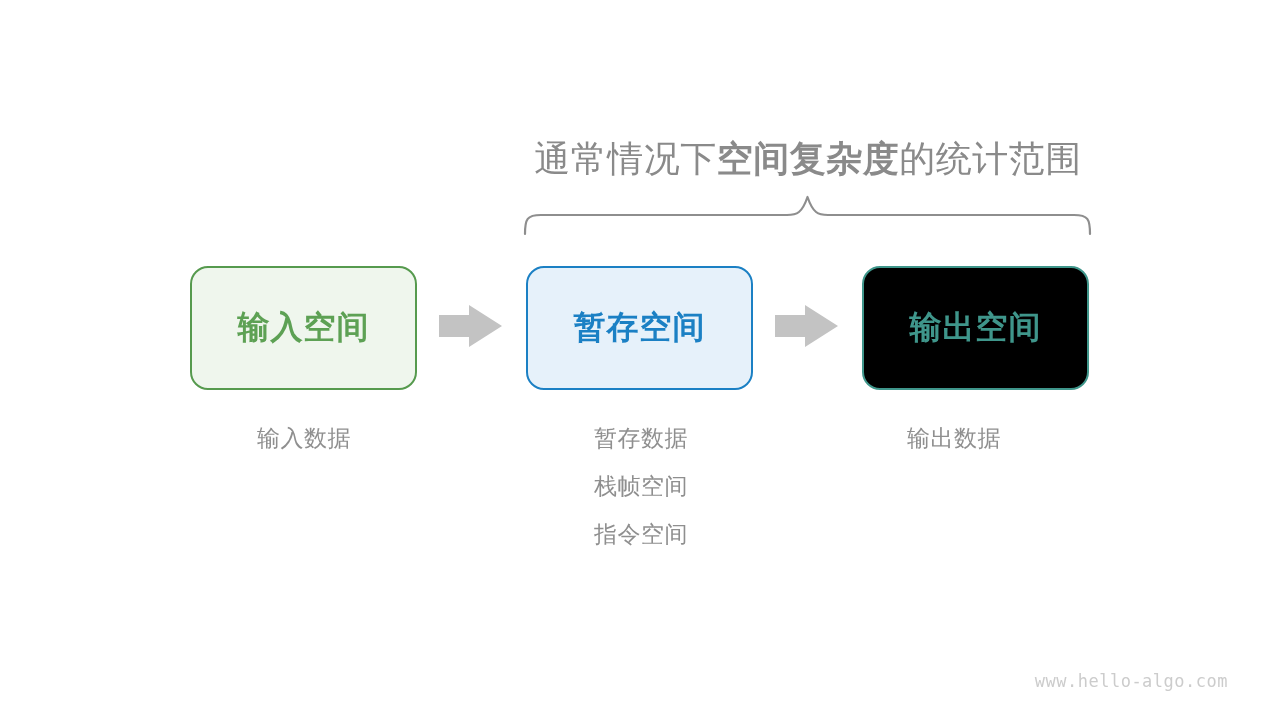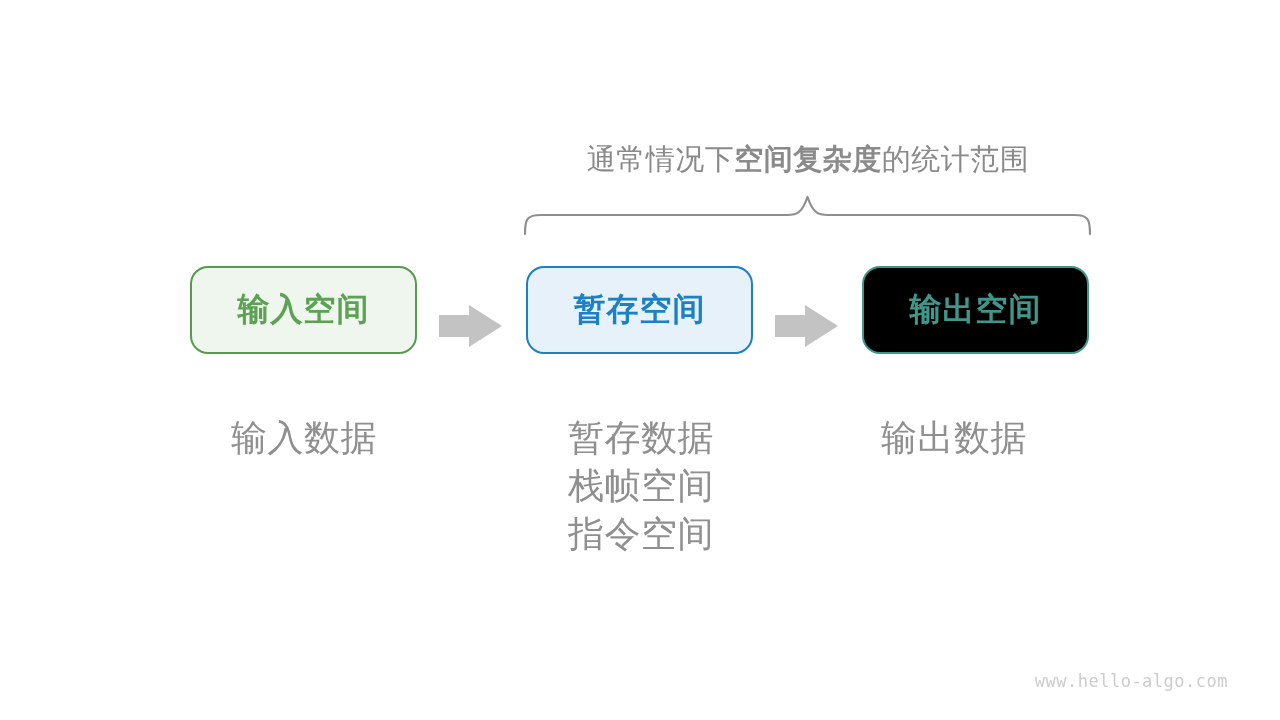--- a/index.html
+++ b/index.html
@@ -14,38 +14,38 @@
     height: 720px;
     background: #ffffff;
     overflow: hidden;
   }
   .scope-title {
     position: absolute;
     left: 808px;
     top: 143px;
     transform: translateX(-50%);
     white-space: nowrap;
-    font-size: 29px;
+    font-size: 36px;
     line-height: 32px;
     color: #8a8a8a;
     letter-spacing: 0.5px;
   }
   .scope-title b { font-weight: bold; }
   .brace-svg {
     position: absolute;
     left: 523px;
     top: 193px;
     width: 569px;
     height: 44px;
   }
   .box {
     position: absolute;
     top: 266px;
     width: 227px;
-    height: 88px;
+    height: 124px;
     box-sizing: border-box;
     border: 2.5px solid #888;
     border-radius: 18px;
     display: flex;
     align-items: center;
     justify-content: center;
     font-size: 32px;
     font-weight: bold;
     letter-spacing: 1px;
   }
@@ -57,21 +57,21 @@
     top: 305px;
     width: 63px;
     height: 42px;
   }
   .arrow-1 { left: 439px; }
   .arrow-2 { left: 775px; }
   .note {
     position: absolute;
     transform: translateX(-50%);
     white-space: nowrap;
-    font-size: 36px;
+    font-size: 23px;
     line-height: 28px;
     color: #8f8f8f;
     letter-spacing: 0.5px;
   }
   .note-row-1 { top: 424px; }
   .note-row-2 { top: 472px; }
   .note-row-3 { top: 520px; }
   .col-input  { left: 304px; }
   .col-temp   { left: 641px; }
   .col-output { left: 954px; }

